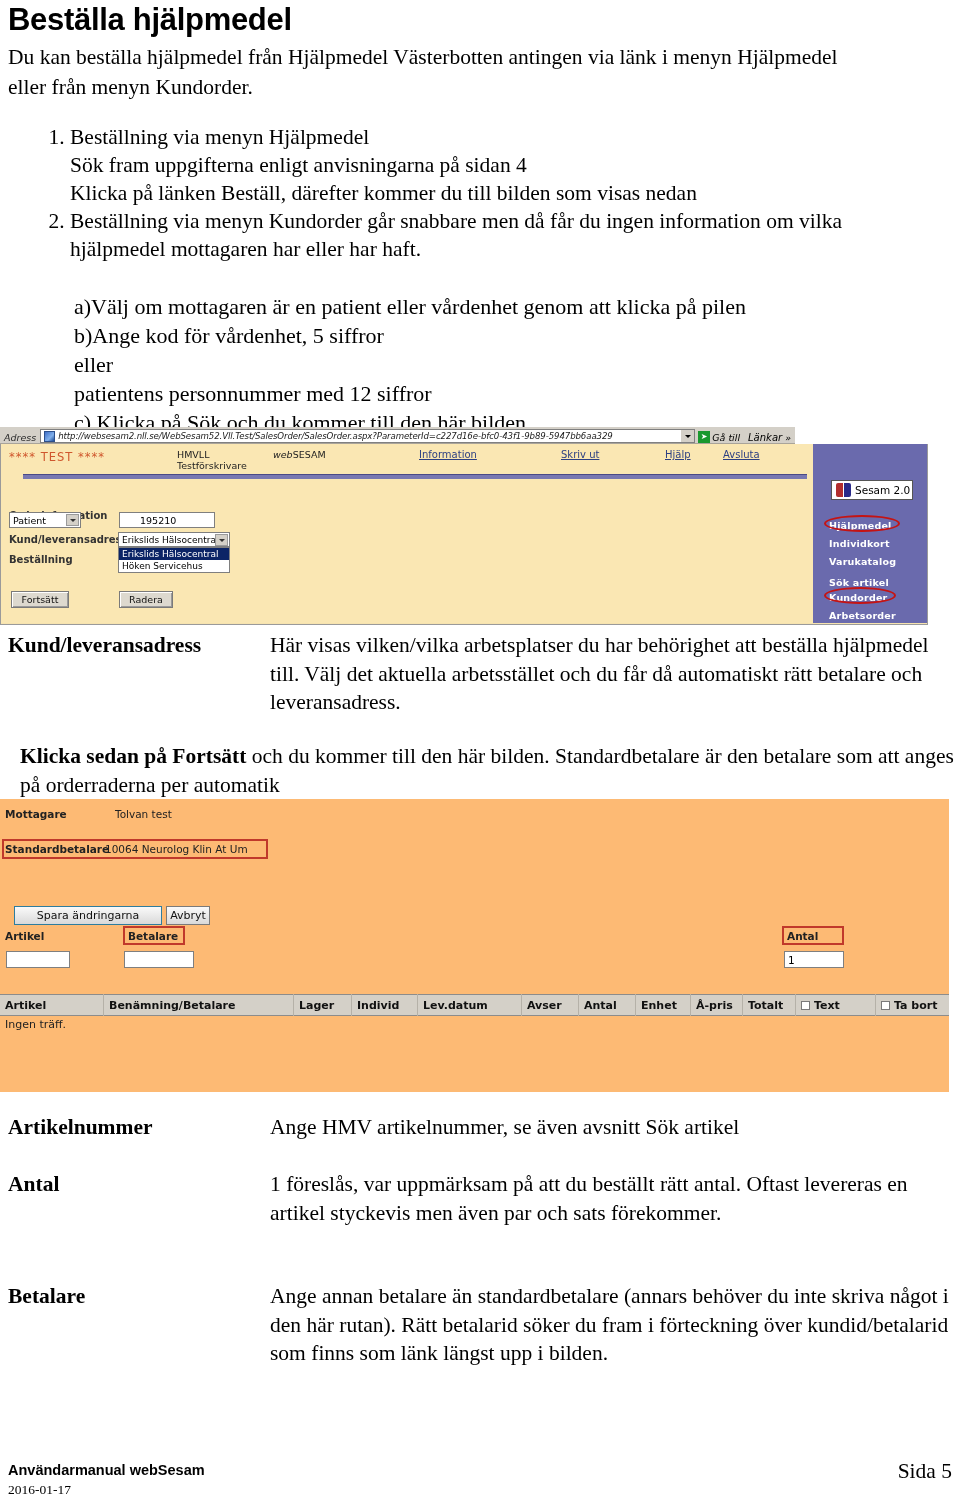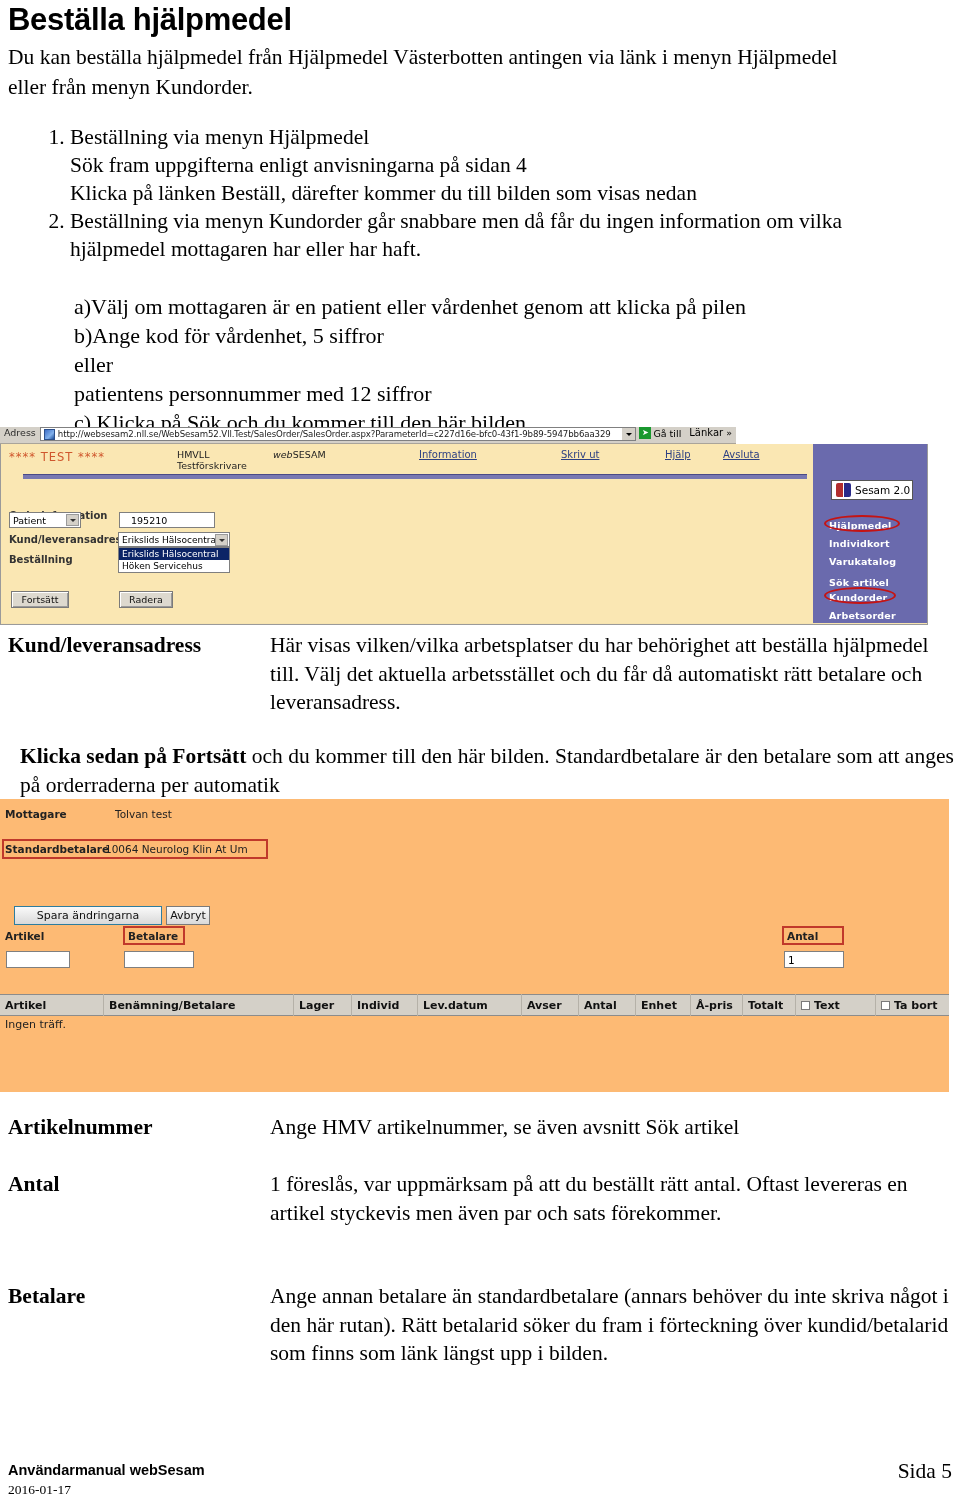--- a/index.html
+++ b/index.html
@@ -87,25 +87,25 @@
   
   .shot1 {
     position: absolute;
     left: 0; top: 427px;
     width: 928px; height: 198px;
     font-family: "DejaVu Sans", sans-serif;
     filter: saturate(0.95);
   }
   .ie-addressbar {
     position: absolute; left: 0; top: 0;
-    width: 736px; height: 17px;
+    width: 795px; height: 17px;
     background: #d4d0c8;
     border-bottom: 1px solid #a9a499;
-    display: flex; align-items: flex-start;
-    font-size: 9.5px; color: #000;
+    display: flex; align-items: flex-end;
+    font-size: 9.5px; color: #000; font-style: italic;
   }
   .ie-addressbar .ab-label { padding: 0 4px 0 4px; color: #2b2b2b; }
   .ie-addressbar .ab-field {
     flex: 1; height: 14px; background: #fff;
     border: 1px solid #808080; border-right: none;
     display: flex; align-items: center;
     overflow: hidden; white-space: nowrap;
   }
   .ab-favicon {
     width: 11px; height: 11px; margin: 0 3px;
@@ -221,21 +221,21 @@
     display: flex; align-items: center; justify-content: center;
   }
   .sel-arrow .caret {
     width: 0; height: 0; border-left: 3px solid transparent;
     border-right: 3px solid transparent; border-top: 3px solid #333;
   }
   .inp-pnr {
     position: absolute; left: 118px; top: 68px;
     width: 96px; height: 16px;
     background: #fff; border: 1px solid #7f7f7f;
-    font-size: 9.5px; display: flex; align-items: center; padding-left: 11px;
+    font-size: 9.5px; display: flex; align-items: center; padding-left: 20px;
   }
   .sel-kund {
     position: absolute; left: 117px; top: 88px;
     width: 112px; height: 15px;
     background: #fff; border: 1px solid #7f7f7f;
     display: flex; align-items: center; font-size: 9px; padding-left: 3px;
   }
   .opt-list {
     position: absolute; left: 117px; top: 103px;
     width: 112px;

